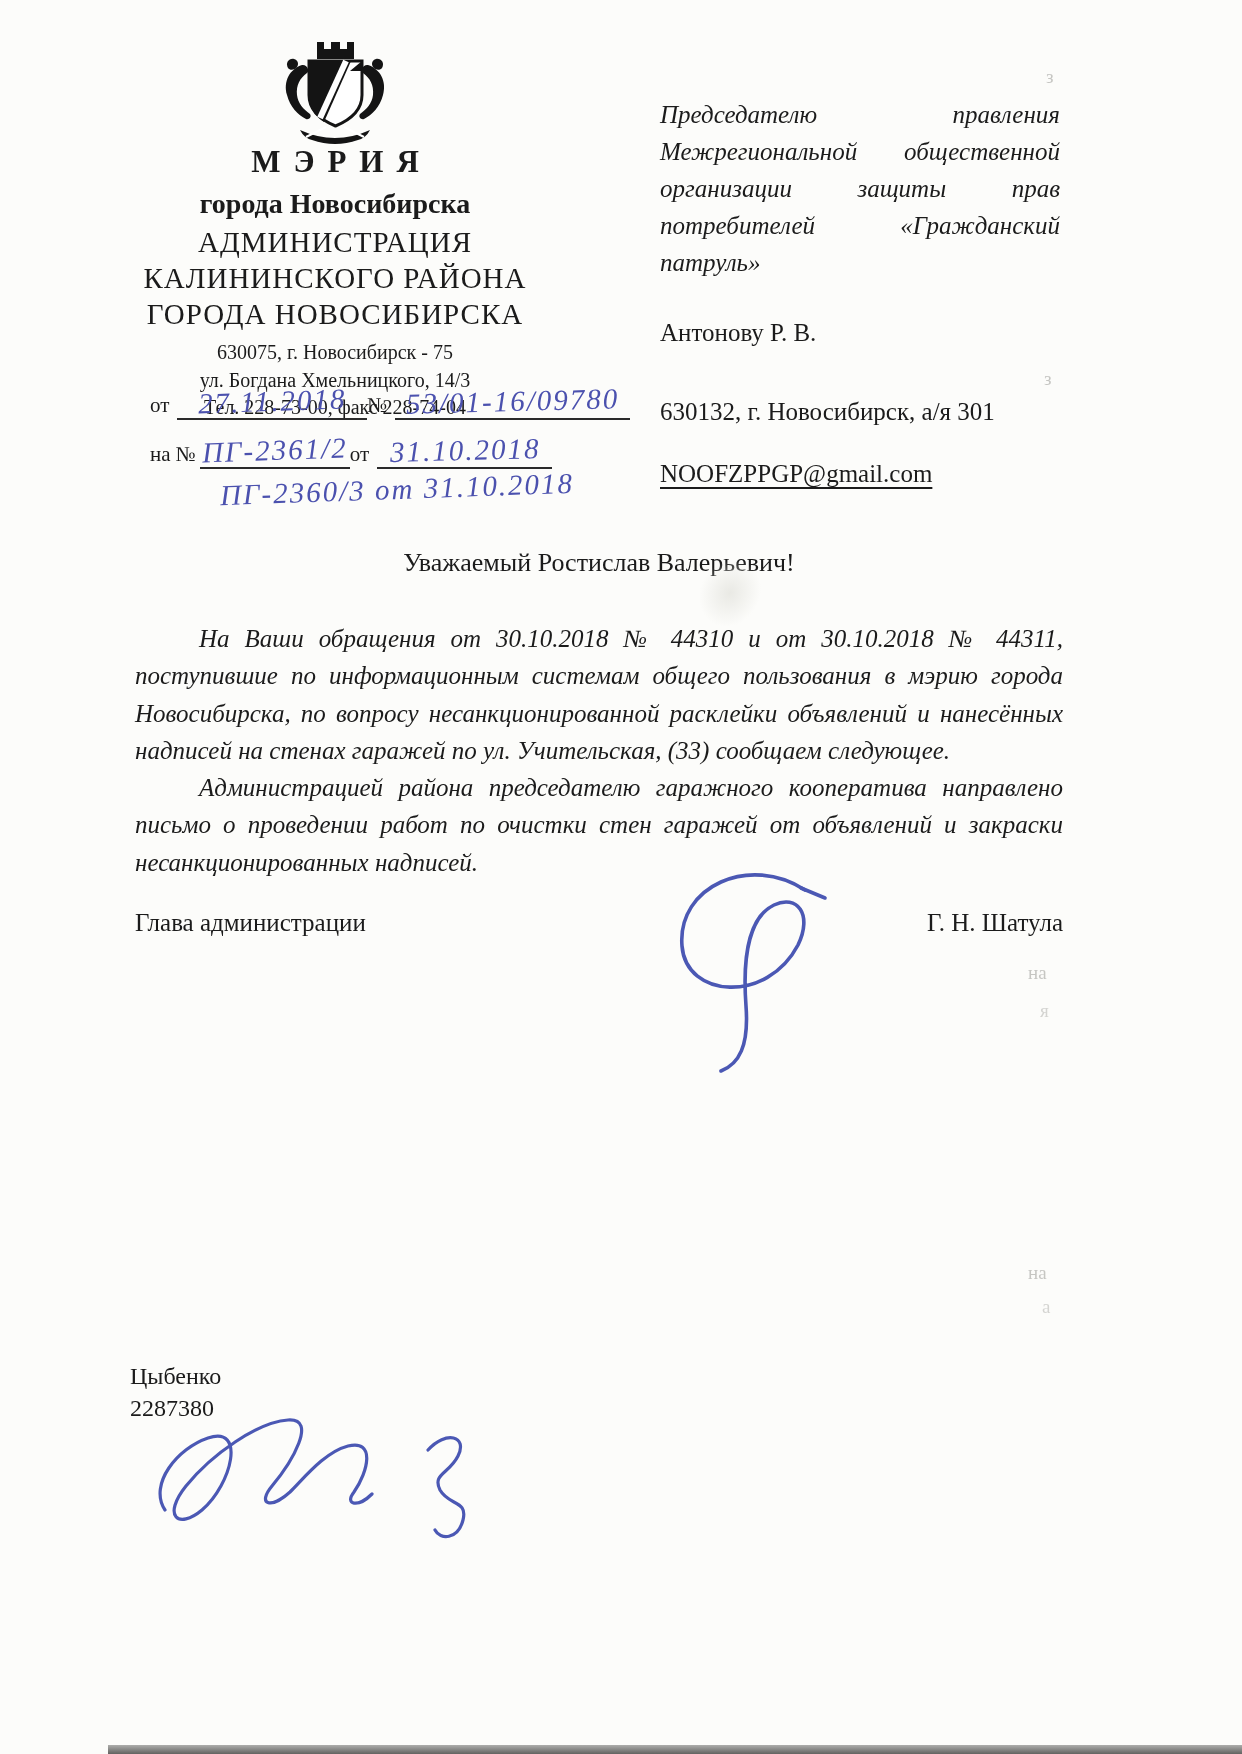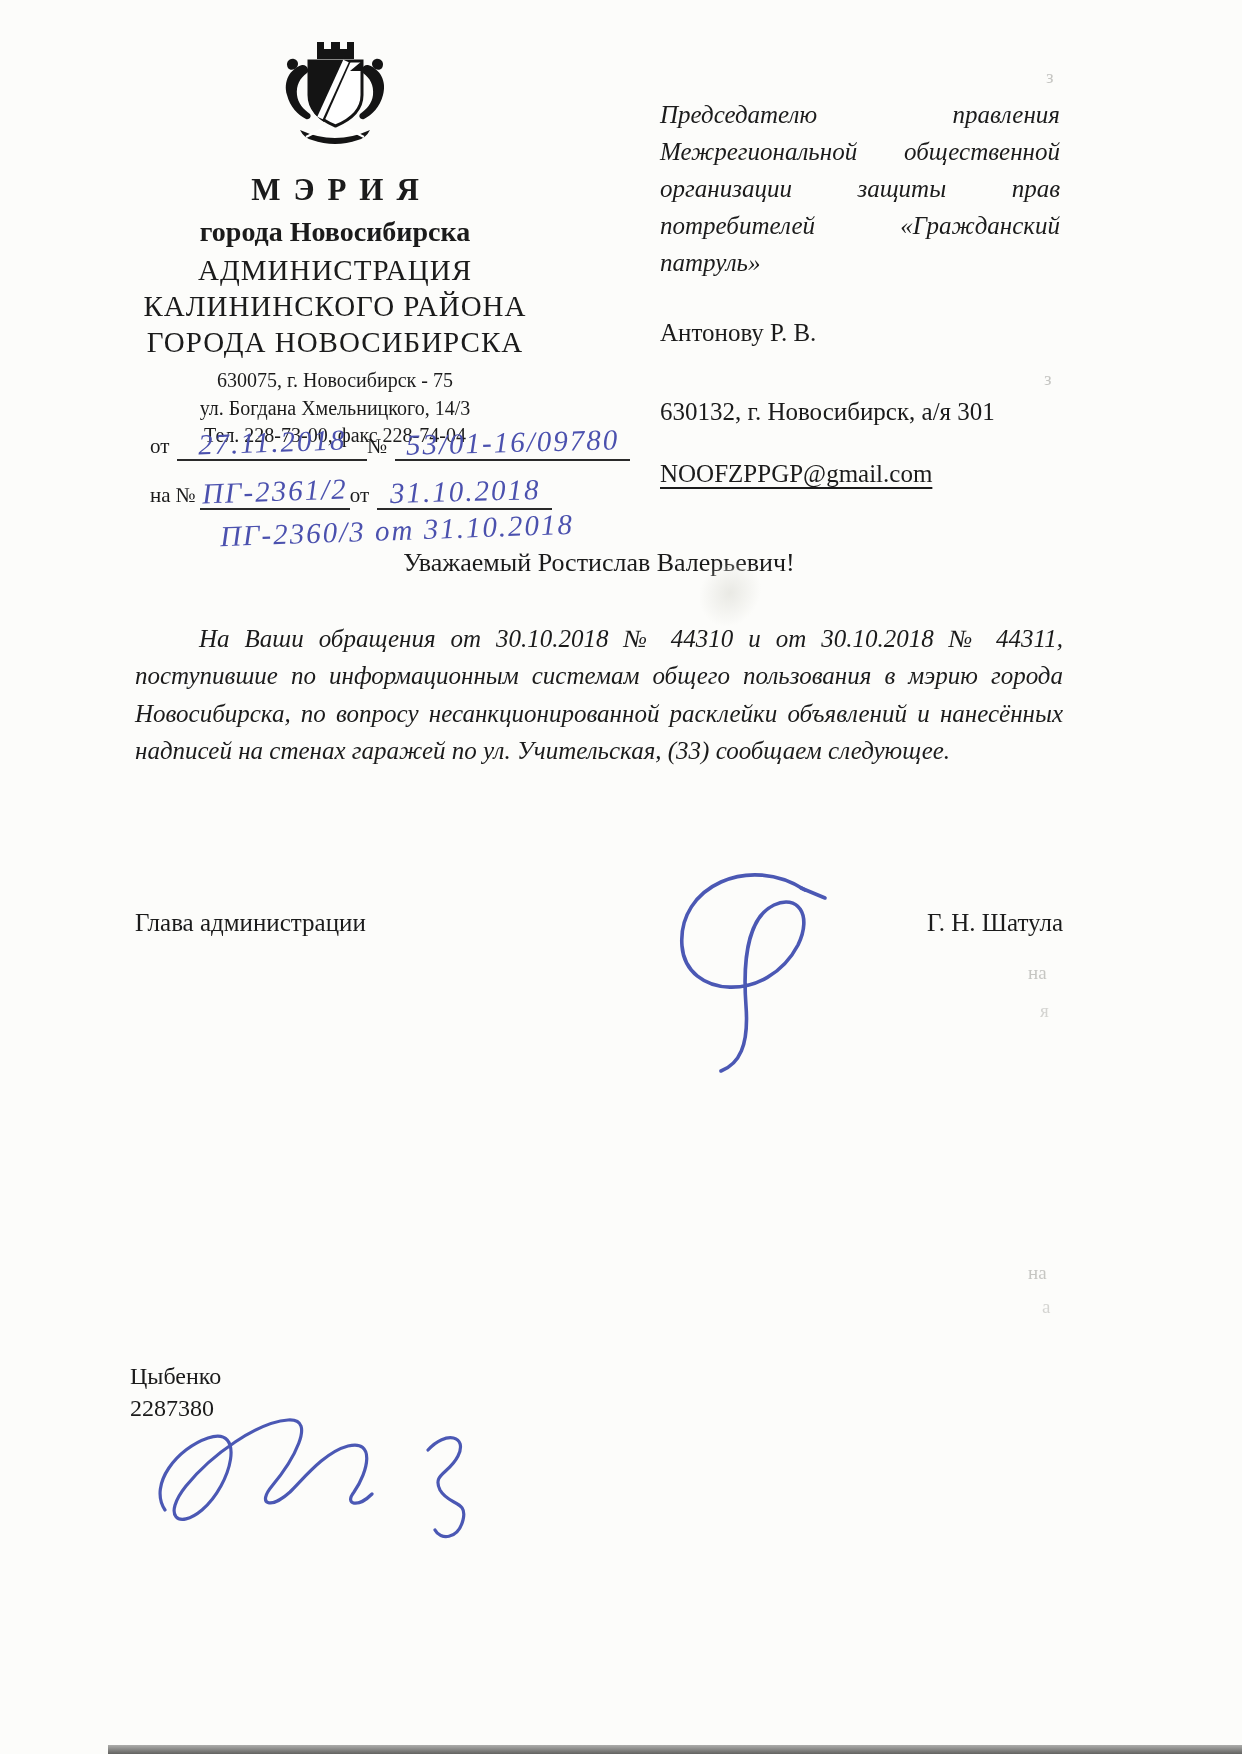--- a/index.html
+++ b/index.html
@@ -11,28 +11,28 @@
     font-family:"Liberation Serif", serif;
     color:#1b1b1b;
     overflow:hidden;
   }
   
   .letterhead{
     position:absolute;left:68px;top:38px;width:534px;
     text-align:center;
   }
   .coat{display:block;margin:0 auto;}
-  .org1{font-size:31px;font-weight:bold;letter-spacing:13px;margin-top:28px;text-indent:13px;}
+  .org1{font-size:31px;font-weight:bold;letter-spacing:13px;margin-top:0;text-indent:13px;}
   .org2{font-size:28px;font-weight:bold;margin-top:8px;}
   .org3{font-size:29px;margin-top:6px;letter-spacing:1px;}
   .org4{font-size:29px;margin-top:3px;letter-spacing:1px;}
   .org5{font-size:29px;margin-top:3px;letter-spacing:1px;}
   .addr{font-size:20px;line-height:1.38;margin-top:8px;}
   
-  .refs{position:absolute;left:150px;top:412px;width:480px;font-size:21px;}
+  .refs{position:absolute;left:150px;top:371px;width:480px;font-size:21px;}
   .ref-row{display:flex;align-items:flex-end;margin-top:14px;}
   .ref-label{white-space:nowrap;padding-bottom:2px;}
   .ref-field{
     border-bottom:2px solid #2a2a2a;
     text-align:center;
     position:relative;
   }
   .hw{
     font-family:"Liberation Serif", serif;
     font-style:italic;
@@ -155,20 +155,21 @@
   <div class="recipient">
     <div class="title">Председателю правления Межрегиональной общественной организации защиты прав потребителей «Гражданский патруль»</div>
     <div class="name">Антонову Р. В.</div>
     <div class="raddr">630132, г. Новосибирск, а/я 301</div>
     <div class="email">NOOFZPPGP@gmail.com</div>
   </div>
 
   <div class="body-block">
     <div class="salutation">Уважаемый Ростислав Валерьевич!</div>
     <p class="para">На Ваши обращения от 30.10.2018 № 44310 и от 30.10.2018 № 44311, поступившие по информационным системам общего пользования в мэрию города Новосибирска, по вопросу несанкционированной расклейки объявлений и нанесённых надписей на стенах гаражей по ул. Учительская, (33) сообщаем следующее.</p>
+    <p class="para">Администрацией района председателю гаражного кооператива направлено письмо о проведении работ по очистки стен гаражей от объявлений и закраски несанкционированных надписей.</p>
   </div>
 
   <div class="sign-row">
     <span>Глава администрации</span>
     <span>Г. Н. Шатула</span>
   </div>
 
   <svg class="sig-shatula" width="210" height="210" viewBox="0 0 210 210">
     <g fill="none" stroke="#4b58b4" stroke-width="3.6" stroke-linecap="round">
       <path d="M150 22 C 95 -14, 22 18, 27 78 C 31 130, 112 136, 143 77 C 158 46, 142 26, 119 37 C 96 48, 87 84, 91 138 C 94 178, 84 196, 66 203"></path>

